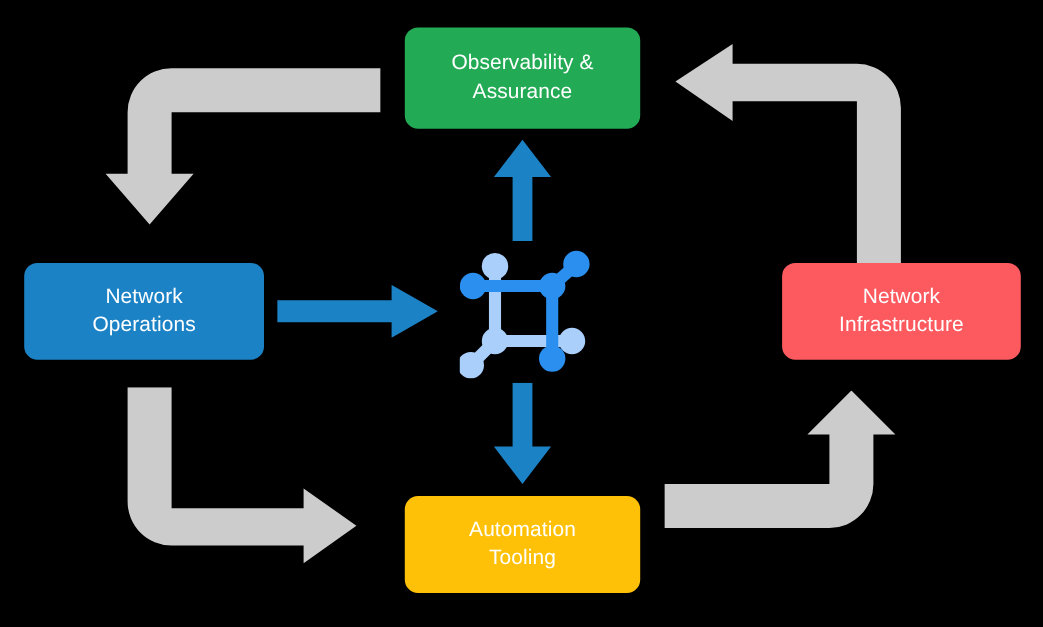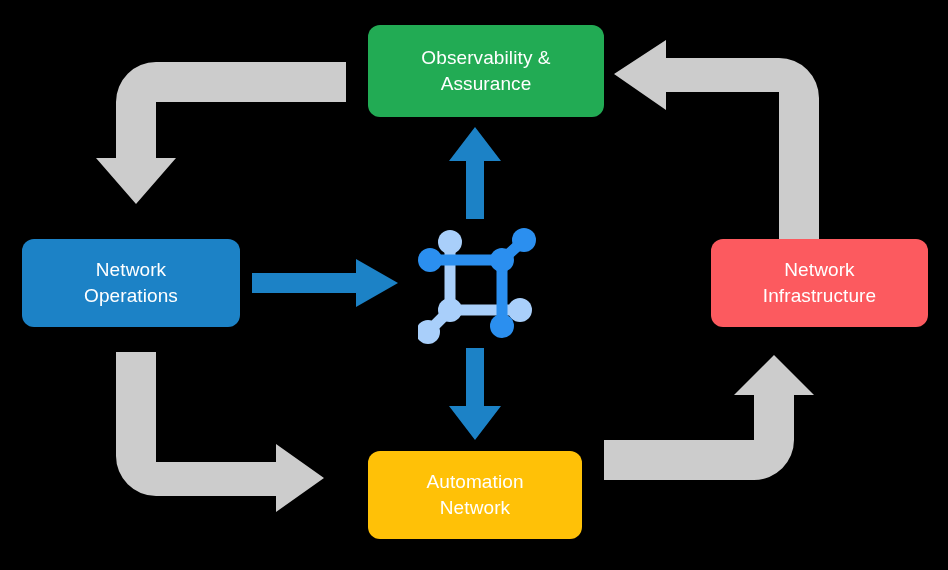--- a/index.html
+++ b/index.html
@@ -27,21 +27,21 @@
     color: #ffffff;
     font-size: 19px;
     line-height: 1.35;
     font-weight: 400;
     letter-spacing: 0.1px;
     box-sizing: border-box;
     padding: 4px 10px;
     white-space: pre-line;
   }
   #box-observability {
-    left: 368px;  top: 25px;  width: 236px; height: 92px;
+    left: 368px;  top: 25px;  width: 214px; height: 92px;
   }
   #box-operations {
     left: 22px;   top: 239px; width: 218px; height: 88px;
   }
   #box-infrastructure {
     left: 711px;  top: 239px; width: 217px; height: 88px;
   }
   #box-automation {
     left: 368px;  top: 451px; width: 214px; height: 88px;
   }
@@ -147,15 +147,15 @@
   <div class="node-box" id="box-observability" style="background:#22ab54;">Observability &amp;
 Assurance</div>
 
   <div class="node-box" id="box-operations" style="background:#1c82c6;">Network
 Operations</div>
 
   <div class="node-box" id="box-infrastructure" style="background:#fc5a5f;">Network
 Infrastructure</div>
 
   <div class="node-box" id="box-automation" style="background:#ffc107;">Automation
-Network</div>
+Tooling</div>
 
 </div>
 
 </body></html>

